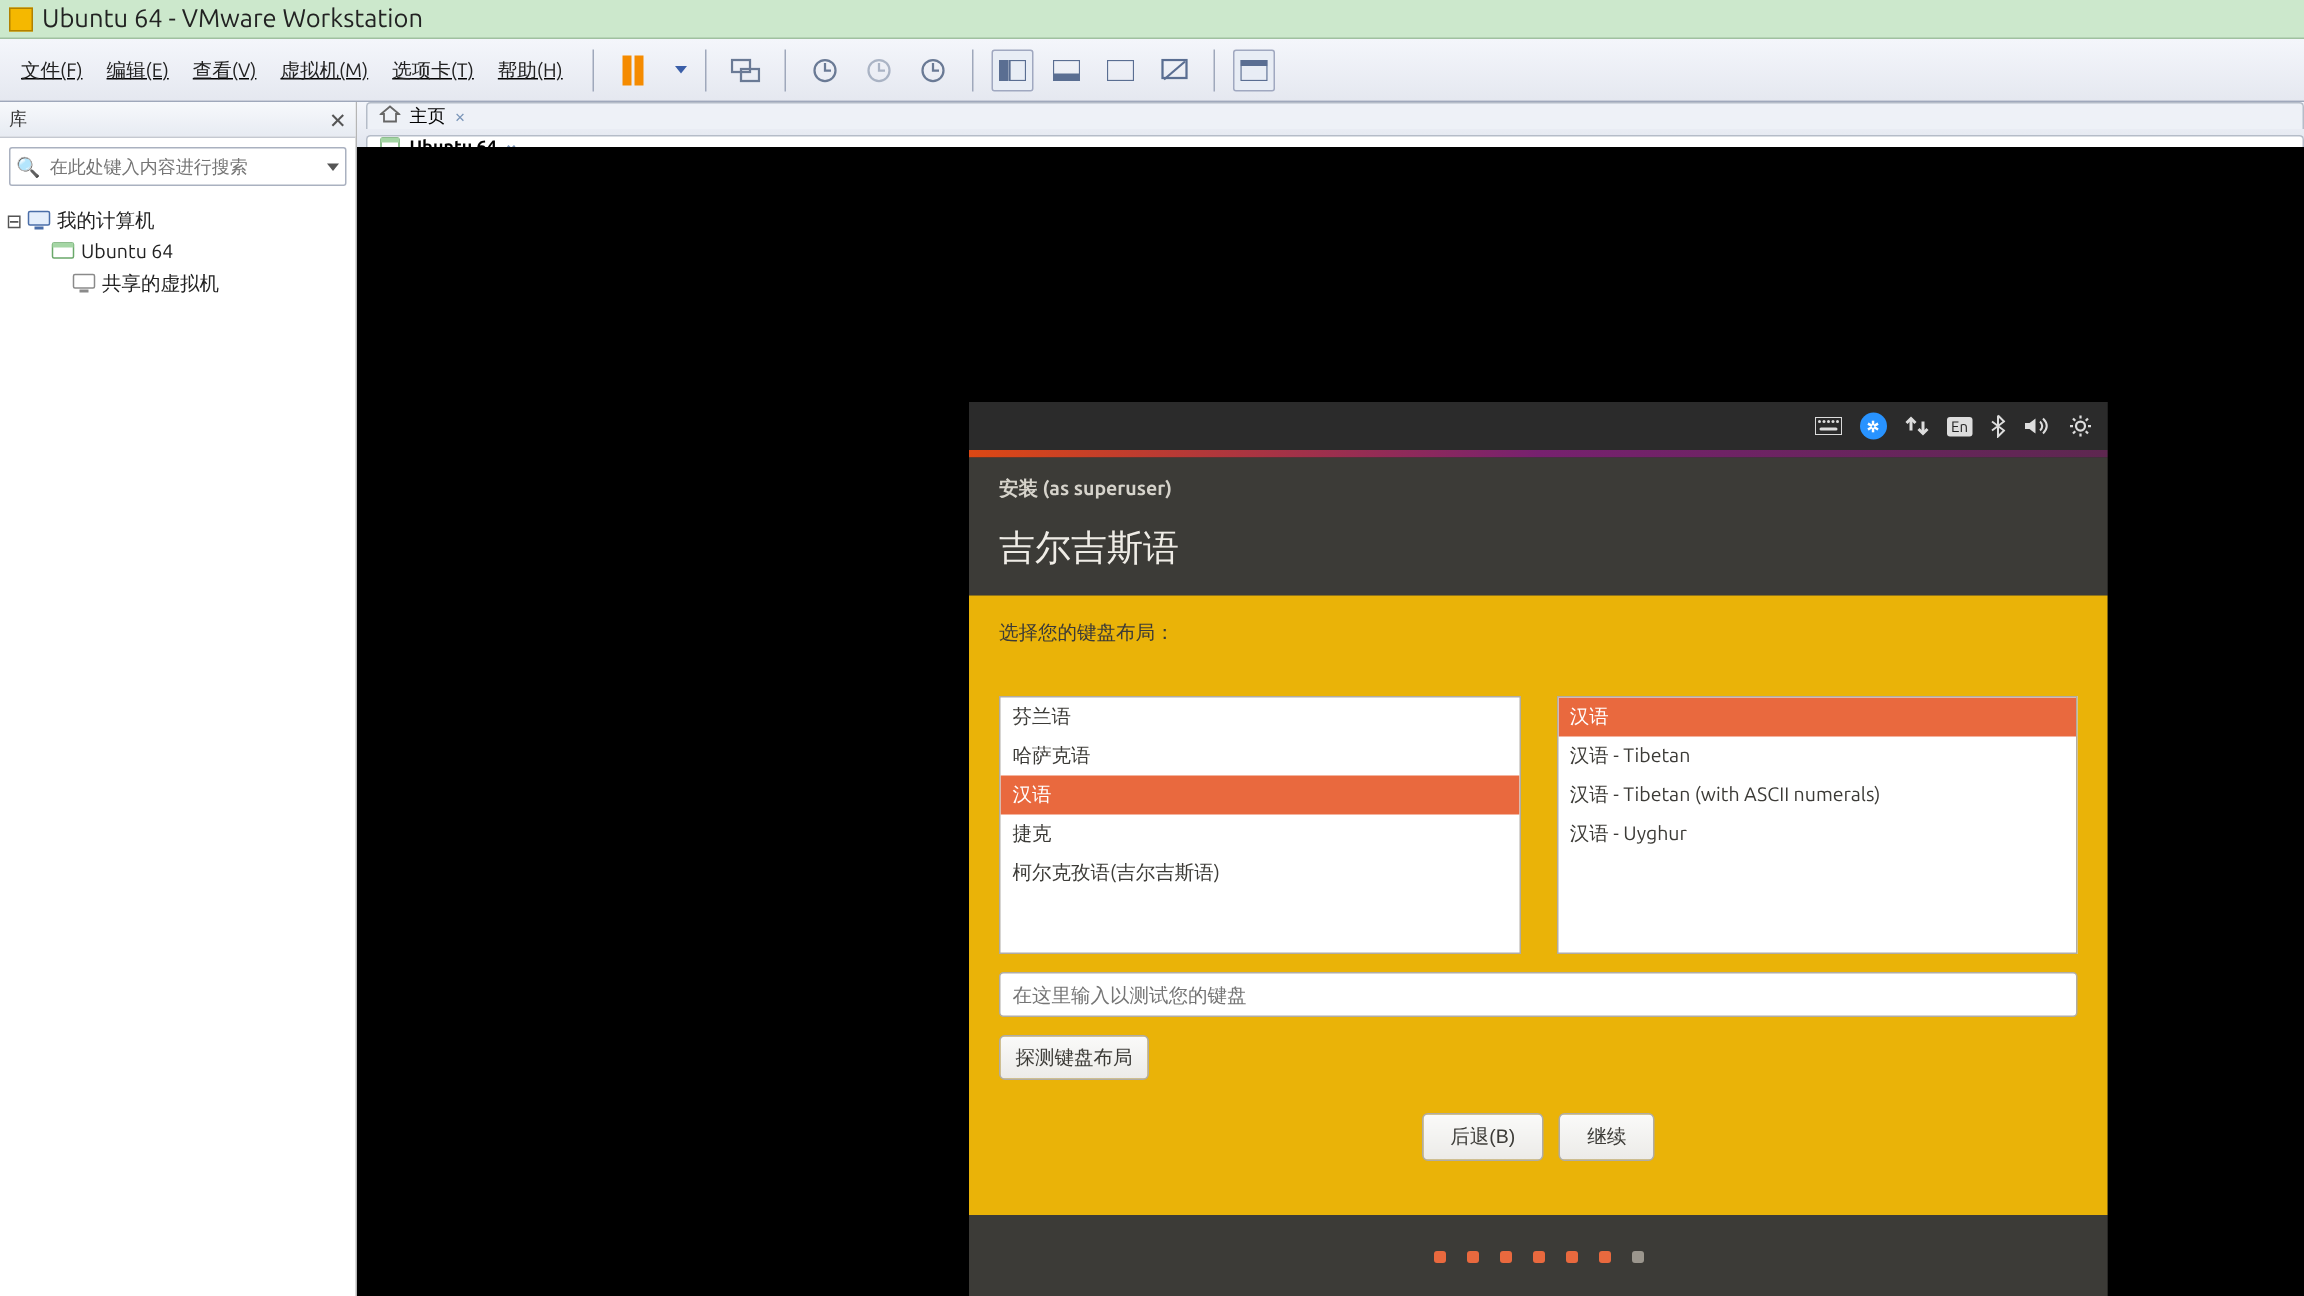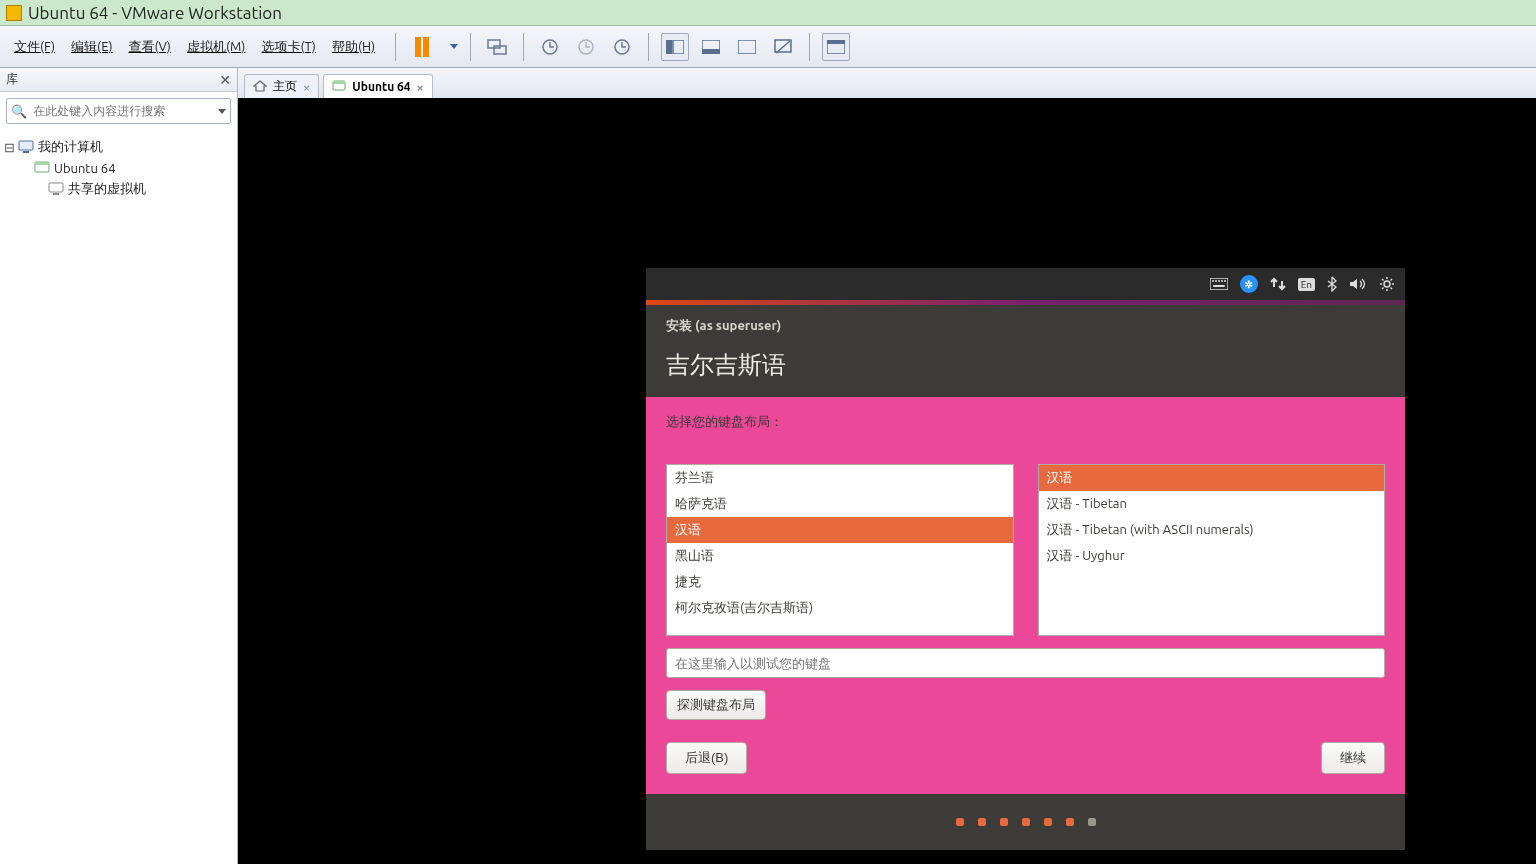--- a/index.html
+++ b/index.html
@@ -34,45 +34,45 @@
 .search-box .tri { width:0;height:0;border-left:4px solid transparent;border-right:4px solid transparent;border-top:5px solid #555;}
 .tree { padding:6px 2px; font-size:13px; color:#222; }
 .tree .row { display:flex; align-items:center; gap:4px; padding:2px 2px; }
 .tree .row.child { padding-left:32px; }
 .tree .row.child2 { padding-left:32px; }
 .tree .twisty { width:10px; text-align:center; color:#555; }
 .tree .vm-icon,.tree .pc-icon,.tree .share-icon{ width:16px;height:16px;display:flex;align-items:center;justify-content:center; }
 
 
 .content { flex:1; background:#000; position:relative; }
-.tabs { position:absolute; top:0; left:0; right:0; height:30px; background: linear-gradient(#f4f6fb,#e2e6ef); display:flex; align-items:flex-end; padding-left:6px; gap:4px; }
+.tabs { position:absolute; top:0; left:0; right:0; height:30px; background: linear-gradient(#f4f6fb,#e2e6ef); display:flex; padding-left:6px; gap:4px;flex-direction:column; }
 .tab { background:#eef1f7; border:1px solid #b5bcc8; border-bottom:none; height:24px; display:flex; align-items:center; gap:6px; padding:0 8px; border-radius:3px 3px 0 0; font-size:12px; }
 .tab.active { background:#fff; font-weight:bold; }
 .tab .x { color:#7a95b8; font-size:13px; }
 .vm-area { position:absolute; top:30px; left:0; right:0; bottom:0; background:#000; }
 
 
 .ubuntu { position:absolute; left:408px; top:170px; width:759px; background:#2b2b2b; box-shadow:0 0 0 1px #000; }
 .ubuntu-top { height:32px; background:#2b2b2b; display:flex; justify-content:flex-end; align-items:center; gap:12px; padding:0 10px; }
 .ubuntu-top .ico { color:#ddd; font-size:14px; display:flex; align-items:center; justify-content:center; }
 .ubuntu-top .a11y { width:18px;height:18px;border-radius:50%;background:#2893ff;color:#fff;display:flex;align-items:center;justify-content:center;font-size:10px;font-weight:bold;}
 .ubuntu-top .en-box{ background:#ddd;color:#222;font-size:10px;padding:1px 3px;border-radius:2px;font-weight:normal;}
 .ribbon { height:5px; background:linear-gradient(90deg,#dd4814 0%,#77216f 50%,#5e2750 100%); }
 .ub-header { background:#3c3b37; color:#ded9d2; padding:12px 20px 16px; }
 .ub-header .sub { font-size:13px; font-weight:bold; margin-bottom:14px; color:#d6d3cb; }
 .ub-header .h1 { font-size:24px; font-weight:300; color:#efece6; }
-.ub-body { background:#ec4899; padding:16px 20px 20px; color:#3c3b37; }
+.ub-body { background:#eab308; padding:16px 20px 36px; color:#3c3b37; }
 .ub-body .prompt { font-size:13px; margin-bottom:8px; }
 .two-lists { display:flex; gap:24px;margin-top:33px; }
 .listbox { flex:1; background:#fff; border:1px solid #b0aca5; height:172px; overflow:hidden; }
 .listbox .item { padding:4px 8px; font-size:13px; cursor:default;}
 .listbox .item.selected { background:#e9693e; color:#fff; }
 .test-input { margin-top:12px; width:100%; height:30px; border:1px solid #b0aca5; background:#fff; padding:0 8px; font-size:13px; color:#888; border-radius:3px; }
 .detect-btn { margin-top:12px; background:linear-gradient(#fafaf9,#ecebe8); border:1px solid #b0aca5; border-radius:4px; padding:5px 10px; font-size:13px; color:#3c3b37; }
-.nav-btns { display:flex; justify-content:space-between; gap:10px; margin-top:22px; }
+.nav-btns { display:flex; justify-content:center; gap:10px; margin-top:22px; }
 .nav-btns button { background:linear-gradient(#fafaf9,#ecebe8); border:1px solid #b0aca5; border-radius:4px; padding:6px 18px; font-size:13px; color:#3c3b37;}
 .ub-footer { background:#3c3b37; height:56px; display:flex; align-items:center; justify-content:center; gap:14px; }
 .dot { width:8px;height:8px;border-radius:2px; background:#e9693e; }
 .dot.off { background:#9b968d; }
 </style>
 </head>
 <body>
 
 <div class="titlebar">
   <span class="app-icon"></span>
@@ -276,21 +276,20 @@
           <div class="sub">安装 (as superuser)</div>
           <div class="h1">吉尔吉斯语</div>
         </div>
         <div class="ub-body">
           <div class="prompt">选择您的键盘布局：</div>
           <div class="two-lists">
             <div class="listbox" id="left-list">
                 <div class="item">芬兰语</div>
                 <div class="item">哈萨克语</div>
                 <div class="item selected">汉语</div>
-                <div class="item">黑山语</div>
                 <div class="item">捷克</div>
                 <div class="item">柯尔克孜语(吉尔吉斯语)</div>
               </div>
             <div class="listbox" id="right-list">
                 <div class="item selected">汉语</div>
                 <div class="item">汉语 - Tibetan</div>
                 <div class="item">汉语 - Tibetan (with ASCII numerals)</div>
                 <div class="item">汉语 - Uyghur</div>
               </div>
           </div>

